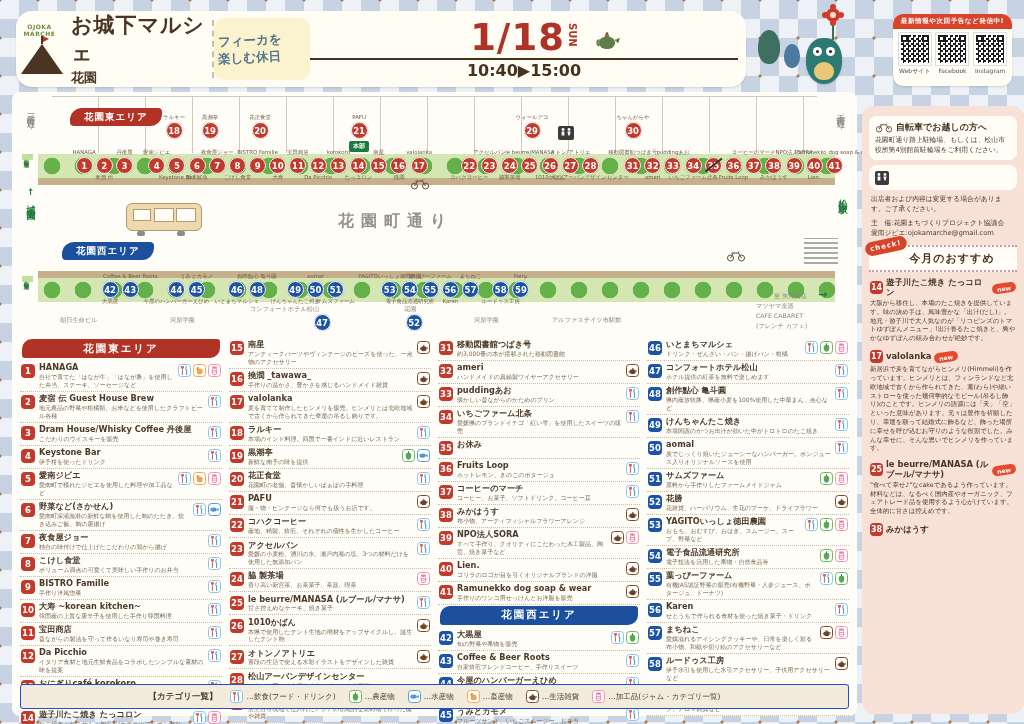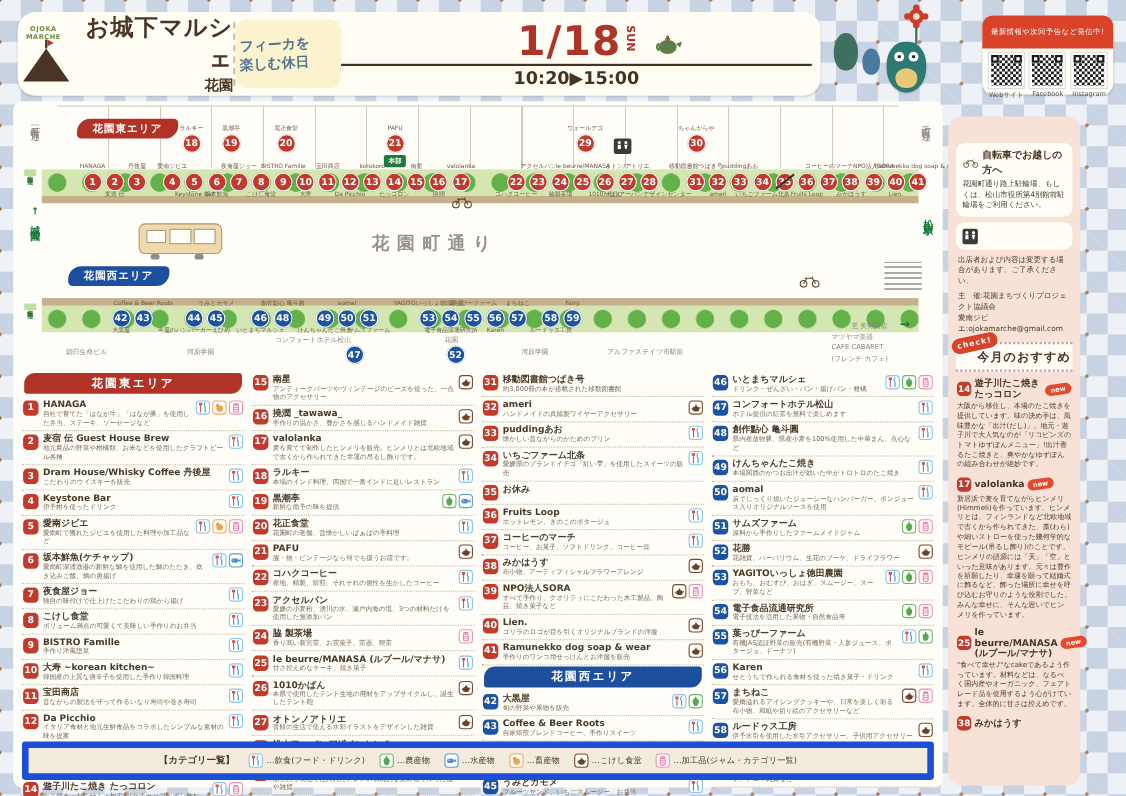--- a/index.html
+++ b/index.html
@@ -14,21 +14,21 @@
     background-position:19px 19px,0 0,19px 19px;}
   
   .header-card{position:absolute;left:16px;top:11px;width:730px;height:76px;background:#fffdf4;
     border-radius:16px;display:flex;align-items:center;box-shadow:0 1px 2px rgba(0,0,0,.12)}
   .logo{width:196px;display:flex;align-items:center;justify-content:center;gap:8px;border-right:2px dashed #cbbfa8;height:58px}
   .logo-mark{position:relative;width:52px;height:50px}
   .logo-arc{position:absolute;top:0;left:0;width:100%;font-size:6px;font-weight:bold;color:#6d8c3f;text-align:center;letter-spacing:.5px;line-height:1.1}
   .logo-tri{position:absolute;bottom:0;left:5px;width:0;height:0;border-left:21px solid transparent;border-right:21px solid transparent;border-bottom:30px solid #4a3423}
   .logo-flag{position:absolute;bottom:30px;left:25px;width:2px;height:8px;background:#4a3423}
   .logo-flag:after{content:"";position:absolute;left:2px;top:0;border-top:3px solid transparent;border-bottom:3px solid transparent;border-left:6px solid #b5372a}
-  .logo-txt{text-align:right;color:#4a3423}
+  .logo-txt{text-align:left;color:#4a3423}
   .logo-title{font-size:21px;font-weight:900;letter-spacing:1px}
   .logo-sub{font-size:13px;font-weight:900;margin-top:2px}
   .title-zone{width:268px;padding:4px 8px 0 12px}
   .big-title{font-size:38px;font-weight:900;color:#3e2d1b;letter-spacing:1px;line-height:1}
   .title-notes{margin-top:4px;font-size:5.8px;color:#6b5a45;line-height:1.45}
   .spark{display:inline-block;width:7px;height:7px;transform:rotate(45deg);background:#e9d75a;margin-left:4px;vertical-align:18px}
   .spark.g{background:#9bbf4e;width:5px;height:5px}
   .fika{width:96px;height:62px;background:#faf3cd;border-radius:10px;display:flex;flex-direction:column;justify-content:center;padding:2px 4px;box-sizing:border-box}
   .fika-l{font-size:12.5px;font-weight:bold;color:#53748f;transform:rotate(-3deg);line-height:1.35}
   .fika-pot{position:absolute;left:576px;top:18px}
@@ -41,21 +41,21 @@
   .deco-tree{position:absolute;border-radius:50% 50% 45% 45%}
   .owl{position:absolute;left:806px;top:38px;width:36px;height:46px;background:#2d7a72;border-radius:45% 45% 48% 48%;box-shadow:0 1px 2px rgba(0,0,0,.15)}
   .owl:before{content:"";position:absolute;left:7px;top:9px;width:9px;height:9px;background:#fff;border-radius:50%;box-shadow:13px 0 0 #fff}
   .owl:after{content:"";position:absolute;left:10px;top:12px;width:3px;height:3px;background:#222;border-radius:50%;box-shadow:13px 0 0 #222}
   .owl .belly{position:absolute;left:8px;bottom:4px;width:20px;height:18px;background:#e9c878;border-radius:50% 50% 45% 45%}
   .flower{position:absolute;left:826px;top:8px;width:14px;height:14px;background:#cf3b2a;border-radius:50%;box-shadow:0 -8px 0 -4px #cf3b2a,0 8px 0 -4px #cf3b2a,8px 0 0 -4px #cf3b2a,-8px 0 0 -4px #cf3b2a}
   .flower:after{content:"";position:absolute;left:4px;top:4px;width:6px;height:6px;background:#f2e3c8;border-radius:50%}
   .stem{position:absolute;left:832px;top:22px;width:2px;height:18px;background:#3f6f4e}
   
   .sns-card{position:absolute;left:893px;top:14px;width:119px;height:72px;background:#fffdf4;border-radius:10px;box-shadow:0 1px 2px rgba(0,0,0,.12)}
-  .sns-banner{height:30px;background:#d8432a;border-radius:10px 10px 0 0;color:#fff;font-size:6.6px;font-weight:normal;display:flex;align-items:center;justify-content:center;letter-spacing:.5px}
+  .sns-banner{height:15px;background:#d8432a;border-radius:10px 10px 0 0;color:#fff;font-size:6.6px;font-weight:bold;display:flex;align-items:center;justify-content:center;letter-spacing:.5px}
   .sns-row{display:flex;justify-content:space-around;padding:4px 3px 0}
   .sns-item{text-align:center}
   .qr{width:28px;height:28px;margin:0 auto;border:2px solid #fff;outline:1px solid #ddd;
     background-image:repeating-conic-gradient(#1b1b1b 0% 25%,#fff 0% 50%);background-size:5px 5px;position:relative}
   .qr:before,.qr:after{content:"";position:absolute;width:7px;height:7px;background:#fff;border:2px solid #1b1b1b;box-sizing:border-box;top:0}
   .qr:before{left:0}.qr:after{right:0}
   .sns-label{font-size:6px;color:#555;margin-top:2px}
   
   .main-panel{position:absolute;left:12px;top:92px;width:845px;height:624px;background:#fffdf7;border-radius:8px}
   
@@ -105,26 +105,26 @@
   .v-num{flex:0 0 14px;height:14px;border-radius:4px;color:#fff;font-size:8.5px;font-weight:bold;display:flex;align-items:center;justify-content:center;margin-top:1px}
   .v-num.east{background:#c13a2c}.v-num.west{background:#1c53a5}
   .v-txt{flex:1;min-width:0}
   .v-name{font-size:8.2px;font-weight:bold;color:#4a3a28;line-height:1.15}
   .v-desc{font-size:6px;color:#7a6a55;line-height:1.3;margin-top:.5px}
   .v-icons{display:flex;gap:2px;flex:0 0 auto;margin-top:1px}
   .cat-icon{width:13px;height:13px;border-radius:3.5px;background:#fff;border-width:1.4px;border-style:solid;box-sizing:border-box}
   .ci-food{border-color:#86c6e8}.ci-agri{border-color:#6cb864}.ci-fish{border-color:#5b9bd4}
   .ci-livestock{border-color:#f0a95c}.ci-goods{border-color:#7a4a2b}.ci-processed{border-color:#f093b1}
   
-  .legend{position:absolute;left:8px;right:8px;bottom:7px;height:23px;background:#f3ecdc;border:6px solid #1d4ed8;border-radius:3px;
+  .legend{position:absolute;left:8px;right:8px;bottom:7px;height:23px;background:#f3ecdc;border:1px solid #1d4ed8;border-radius:3px;
     display:flex;align-items:center;justify-content:center;gap:13px}
   .legend-title{font-size:8.5px;font-weight:bold;color:#4a3a28}
   .legend-item{display:flex;align-items:center;gap:3px;font-size:7.5px;color:#4a3a28}
   
-  .sidebar{position:absolute;left:862px;top:106px;width:120px;height:608px;background:#f8e2d8;border-radius:12px;padding:24px 7px;box-sizing:border-box}
+  .sidebar{position:absolute;left:862px;top:106px;width:162px;height:608px;background:#f8e2d8;border-radius:12px;padding:10px 7px;box-sizing:border-box}
   .sb-card{background:#fffdf6;border-radius:8px;padding:5px 6px;margin-bottom:5px}
   .sb-title{font-size:9px;font-weight:900;color:#4a3423;display:flex;align-items:center;gap:3px}
   .sb-text{font-size:6.8px;color:#4a3a28;line-height:1.4;margin-top:2px}
   .sb-note{display:flex;gap:4px;align-items:flex-start}
   .sb-ico{flex:0 0 14px;margin-top:1px}
   .sb-plain{font-size:6.8px;color:#4a3a28;line-height:1.45;margin:4px 2px}
   .reco-banner{position:relative;background:#fffdf6;border-top:2px dotted #c9a;border-bottom:2px dotted #c9a;text-align:center;
     font-size:11px;font-weight:900;color:#4a3423;padding:4px 0 4px 18px;margin:7px 0 6px;letter-spacing:1px}
   .check-bubble{position:absolute;left:-4px;top:-8px;background:#d8432a;color:#fff;font-size:7px;font-weight:bold;
     padding:3px 5px;border-radius:8px;transform:rotate(-12deg)}
@@ -215,21 +215,21 @@
       <div class="fika-l">楽しむ休日</div>
     </div>
     <svg class="fika-pot" width="30" height="22">
         <use href="#sym-teapot"></use>
       </svg>
     <div class="date-zone">
       <div class="date-line">
         <span class="date-md">1/18</span>
         <span class="date-dow">SUN</span>
       </div>
-      <div class="date-time">10:20▶15:00</div>
+      <div class="date-time">10:40▶15:00</div>
     </div>
   </div>
 
   <div class="deco-tree" style="left:758px;top:30px;width:22px;height:34px;background:#3f6f5e"></div>
   <div class="deco-tree" style="left:784px;top:44px;width:16px;height:24px;background:#4a7aa0"></div>
   <div class="stem"></div>
   <div class="flower"></div>
   <div class="owl">
       <div class="belly"></div>
     </div>
@@ -624,21 +624,21 @@
                 <use href="#sym-livestock"></use>
               </svg>
               <svg viewBox="0 0 10 10" class="cat-icon ci-processed">
                 <use href="#sym-processed"></use>
               </svg>
             </div>
           </div>
           <div class="v-item">
             <span class="v-num east">6</span>
             <div class="v-txt">
-              <div class="v-name">坂本鮮魚(ケチャップ)</div>
+              <div class="v-name">野菜など(さかせん)</div>
               <div class="v-desc">愛南町深浦漁港の新鮮な鯛を使用した鯛のたたき、炊き込みご飯、鯛の唐揚げ</div>
             </div>
             <div class="v-icons">
               <svg viewBox="0 0 10 10" class="cat-icon ci-food">
                 <use href="#sym-food"></use>
               </svg>
               <svg viewBox="0 0 10 10" class="cat-icon ci-fish">
                 <use href="#sym-fish"></use>
               </svg>
             </div>
@@ -1324,21 +1324,21 @@
         <div class="legend-item">
           <svg viewBox="0 0 10 10" class="cat-icon ci-livestock">
             <use href="#sym-livestock"></use>
           </svg>
           <span>…畜産物</span>
         </div>
         <div class="legend-item">
           <svg viewBox="0 0 10 10" class="cat-icon ci-goods">
             <use href="#sym-goods"></use>
           </svg>
-          <span>…こけし食堂</span>
+          <span>…生活雑貨</span>
         </div>
         <div class="legend-item">
           <svg viewBox="0 0 10 10" class="cat-icon ci-processed">
             <use href="#sym-processed"></use>
           </svg>
           <span>…加工品(ジャム・カテゴリ一覧)</span>
         </div>
       </div>
   </div>
 

